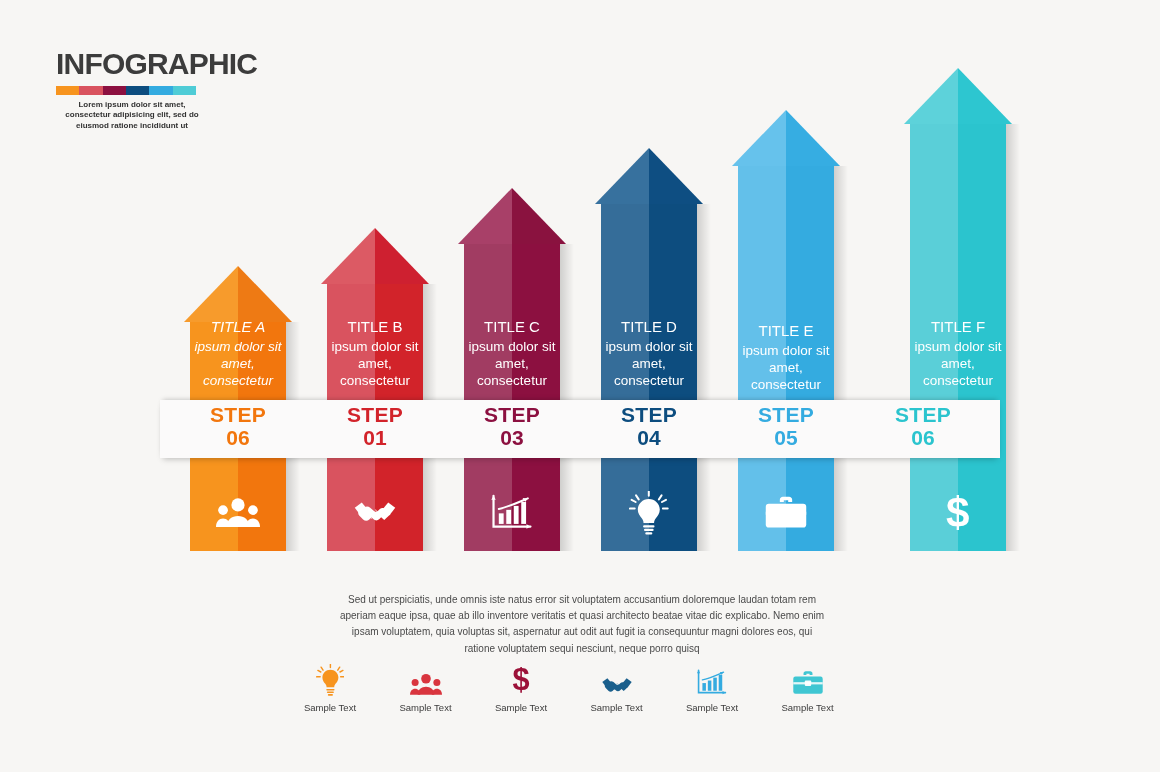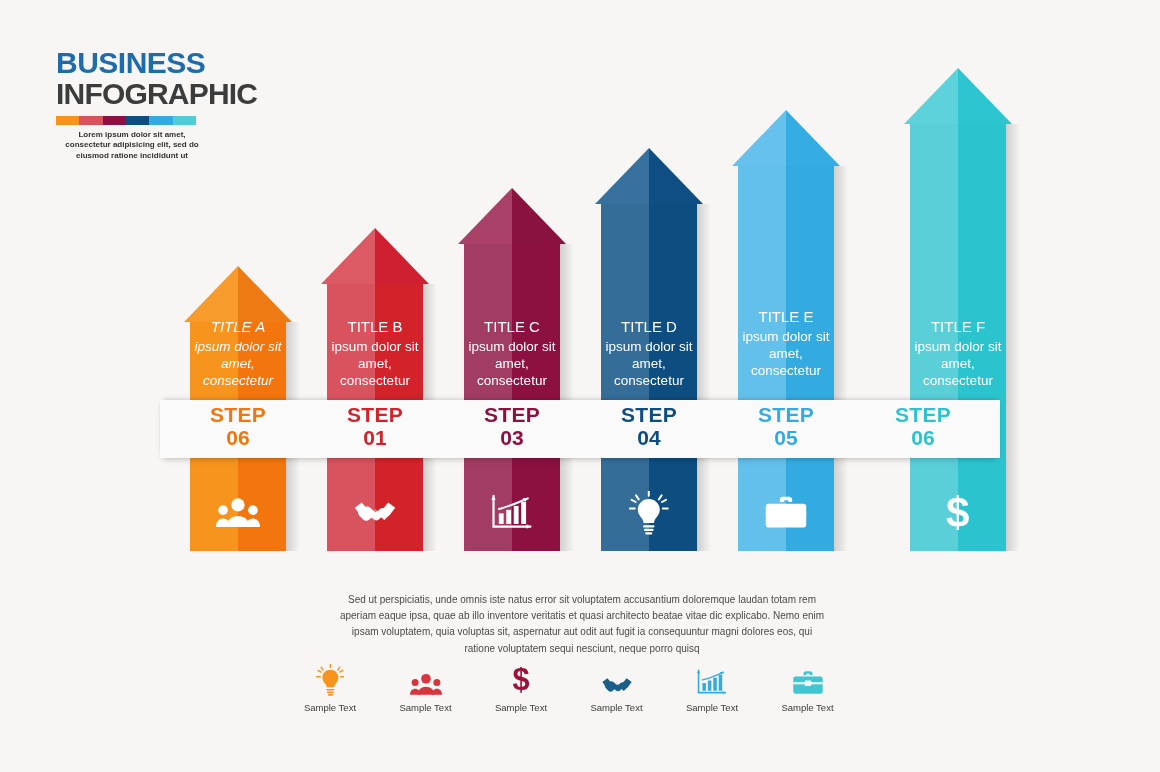--- a/index.html
+++ b/index.html
@@ -82,21 +82,20 @@
   .bitem .bic{height:36px;display:flex;align-items:flex-end;justify-content:center;}
   .bitem .blab{font-size:9.5px;color:#3b3b3b;margin-top:6px;}
   svg{display:block;}
 </style>
 </head>
 <body>
 
 <div class="canvas">
 
   <div class="logo">
-    <div class="logo-line1">BUSINESS</div>
     <div class="logo-line2">INFOGRAPHIC</div>
     <div class="logo-swatch" id="logo-swatch">
         <i style="background: rgb(247, 148, 30);"></i>
         <i style="background: rgb(217, 83, 95);"></i>
         <i style="background: rgb(140, 16, 64);"></i>
         <i style="background: rgb(13, 77, 127);"></i>
         <i style="background: rgb(52, 171, 224);"></i>
         <i style="background: rgb(79, 204, 214);"></i>
       </div>
     <div class="logo-sub">Lorem ipsum dolor sit amet, consectetur adipisicing elit, sed do eiusmod ratione incididunt ut</div>
@@ -196,21 +195,21 @@
       <div class="arrow" style="left: 738px; top: 110px;">
         <div class="head">
        <span class="hl" style="background:#66C2EC"></span>
        <span class="hr" style="background:#36ADE2"></span>
      </div>
      <div class="body" style="height:385px">
        <span class="bl" style="background:#63C0EA"></span>
        <span class="br" style="background:#34ABE0"></span>
        <span class="shadowcol" style="left:96px"></span>
      </div>
-        <div class="txt" style="top: 198px;"><span class="t1">TITLE E</span><span>ipsum dolor sit amet, consectetur</span></div>
+        <div class="txt" style="top: 212px;"><span class="t1">TITLE E</span><span>ipsum dolor sit amet, consectetur</span></div>
         <div class="icon" style="top: 378px; height: 50px;">
           <svg width="44" height="35.2" viewBox="0 0 100 80">
         <path d="M36 16v-5c0-4 3-7 7-7h14c4 0 7 3 7 7v5h-9v-4H45v4z" fill="#ffffff"></path>
         <rect x="4" y="20" width="92" height="54" rx="7" fill="#ffffff"></rect>
         <rect x="4" y="38" width="92" height="7" fill="#fff" opacity=".85"></rect>
         <rect x="40" y="33" width="20" height="17" rx="3" fill="#fff" opacity=".95"></rect>
       </svg>
         </div>
       </div>
       <div class="arrow" style="left: 875px; top: 68px; margin-left: 35px;">

